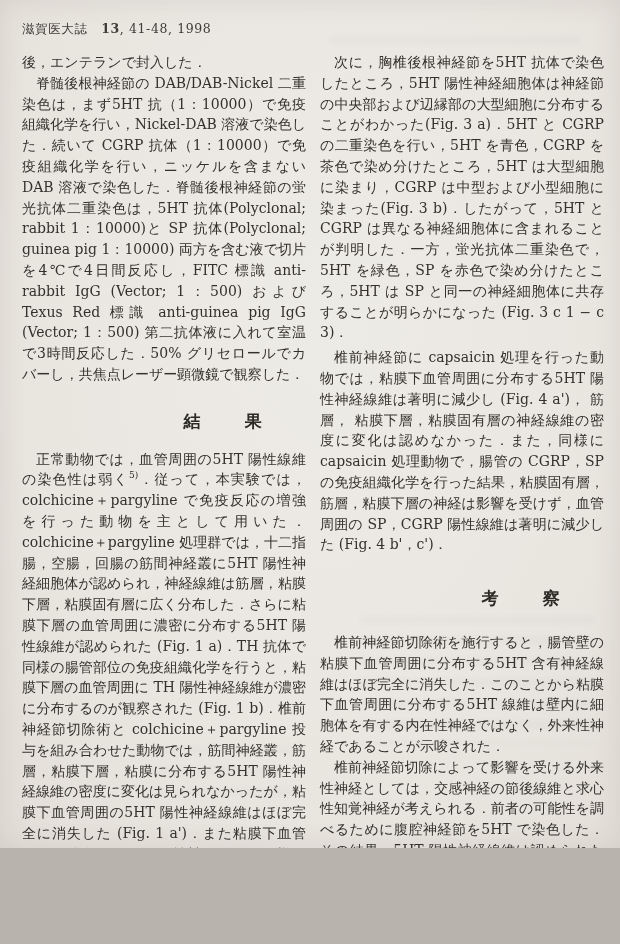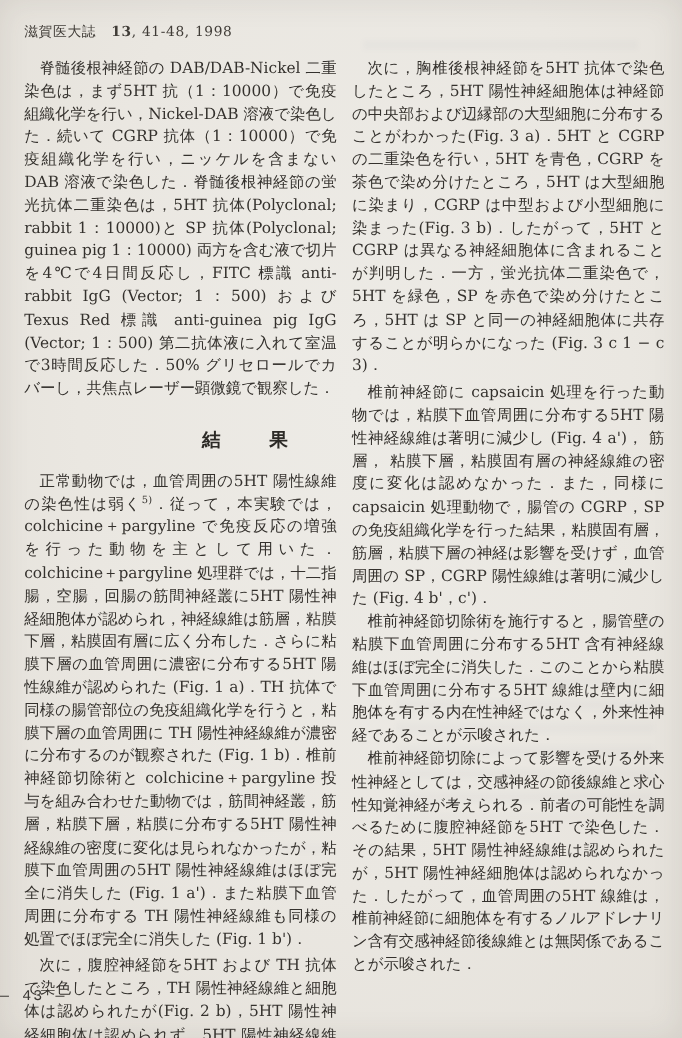--- a/index.html
+++ b/index.html
@@ -1,18 +1,18 @@
 <!DOCTYPE html>
 <html lang="ja"><head>
 <meta charset="utf-8">
 <style>
   html,body { margin:0; padding:0; background:#b8b4ad; }
   .page {
     position:relative;
-    width:620px; height:944px;
+    width:620px; height:848px;
     margin:0 auto;
     background: radial-gradient(ellipse at 52% 38%, #edebe6 0%, #eae7e1 55%, #e3dfd8 100%);
     color:#36332f;
     font-family:"DejaVu Serif","Liberation Serif",serif;
     overflow:hidden;
     box-shadow: inset 0 0 28px rgba(70,62,50,0.10);
   }
   .journal-header {
     position:absolute; left:22px; top:21px;
     font-size:12.5px; letter-spacing:0.6px; color:#403c37;
@@ -66,33 +66,35 @@
     <span>滋賀医大誌</span>
     <span>&nbsp;</span>
     <span class="vol">13</span><span>, 41-48, 1998</span>
   </div>
 
   <div class="artifact a1"></div>
   <div class="artifact a2"></div>
   <div class="artifact a3"></div>
 
   <div class="col col-left">
+    <p class="no-indent">後，エンテランで封入した．</p>
     <p>脊髄後根神経節の DAB/DAB-Nickel 二重染色は，まず5HT 抗（1：10000）で免疫組織化学を行い，Nickel-DAB 溶液で染色した．続いて CGRP 抗体（1：10000）で免疫組織化学を行い，ニッケルを含まない DAB 溶液で染色した．脊髄後根神経節の蛍光抗体二重染色は，5HT 抗体(Polyclonal; rabbit 1：10000)と SP 抗体(Polyclonal; guinea pig 1：10000) 両方を含む液で切片を4℃で4日間反応し，FITC 標識 anti-rabbit IgG (Vector; 1：500) および Texus Red 標識 anti-guinea pig IgG (Vector; 1：500) 第二抗体液に入れて室温で3時間反応した．50% グリセロールでカバーし，共焦点レーザー顕微鏡で観察した．</p>
 
     <h2 class="section-heading results">結果</h2>
 
     <p><span>正常動物では，血管周囲の5HT 陽性線維の染色性は弱く</span><sup class="refmark">5)</sup><span>．従って，本実験では，colchicine＋pargyline で免疫反応の増強を行った動物を主として用いた．colchicine＋pargyline 処理群では，十二指腸，空腸，回腸の筋間神経叢に5HT 陽性神経細胞体が認められ，神経線維は筋層，粘膜下層，粘膜固有層に広く分布した．さらに粘膜下層の血管周囲に濃密に分布する5HT 陽性線維が認められた (Fig. 1 a)．TH 抗体で同様の腸管部位の免疫組織化学を行うと，粘膜下層の血管周囲に TH 陽性神経線維が濃密に分布するのが観察された (Fig. 1 b)．椎前神経節切除術と colchicine＋pargyline 投与を組み合わせた動物では，筋間神経叢，筋層，粘膜下層，粘膜に分布する5HT 陽性神経線維の密度に変化は見られなかったが，粘膜下血管周囲の5HT 陽性神経線維はほぼ完全に消失した (Fig. 1 a')．また粘膜下血管周囲に分布する TH 陽性神経線維も同様の処置でほぼ完全に消失した (Fig. 1 b')．</span></p>
 
     <p class="gap-before">次に，腹腔神経節を5HT および TH 抗体で染色したところ，TH 陽性神経線維と細胞体は認められたが(Fig. 2 b)，5HT 陽性神経細胞体は認められず，5HT 陽性神経線維のみ観察された (Fig. 2 a)．</p>
   </div>
 
   <div class="col col-right">
     <p>次に，胸椎後根神経節を5HT 抗体で染色したところ，5HT 陽性神経細胞体は神経節の中央部および辺縁部の大型細胞に分布することがわかった(Fig. 3 a)．5HT と CGRP の二重染色を行い，5HT を青色，CGRP を茶色で染め分けたところ，5HT は大型細胞に染まり，CGRP は中型および小型細胞に染まった(Fig. 3 b)．したがって，5HT と CGRP は異なる神経細胞体に含まれることが判明した．一方，蛍光抗体二重染色で，5HT を緑色，SP を赤色で染め分けたところ，5HT は SP と同一の神経細胞体に共存することが明らかになった (Fig. 3 c 1 − c 3)．</p>
     <p class="gap-before">椎前神経節に capsaicin 処理を行った動物では，粘膜下血管周囲に分布する5HT 陽性神経線維は著明に減少し (Fig. 4 a')， 筋層， 粘膜下層，粘膜固有層の神経線維の密度に変化は認めなかった．また，同様に capsaicin 処理動物で，腸管の CGRP，SP の免疫組織化学を行った結果，粘膜固有層，筋層，粘膜下層の神経は影響を受けず，血管周囲の SP，CGRP 陽性線維は著明に減少した (Fig. 4 b'，c')．</p>
 
+    <h2 class="section-heading discussion">考察</h2>
 
     <p>椎前神経節切除術を施行すると，腸管壁の粘膜下血管周囲に分布する5HT 含有神経線維はほぼ完全に消失した．このことから粘膜下血管周囲に分布する5HT 線維は壁内に細胞体を有する内在性神経ではなく，外来性神経であることが示唆された．</p>
     <p>椎前神経節切除によって影響を受ける外来性神経としては，交感神経の節後線維と求心性知覚神経が考えられる．前者の可能性を調べるために腹腔神経節を5HT で染色した．その結果，5HT 陽性神経線維は認められたが，5HT 陽性神経細胞体は認められなかった．したがって，血管周囲の5HT 線維は，椎前神経節に細胞体を有するノルアドレナリン含有交感神経節後線維とは無関係であることが示唆された．</p>
 
   </div>
 
   <div class="page-footer">— 43 —</div>
 
 </div>
 

